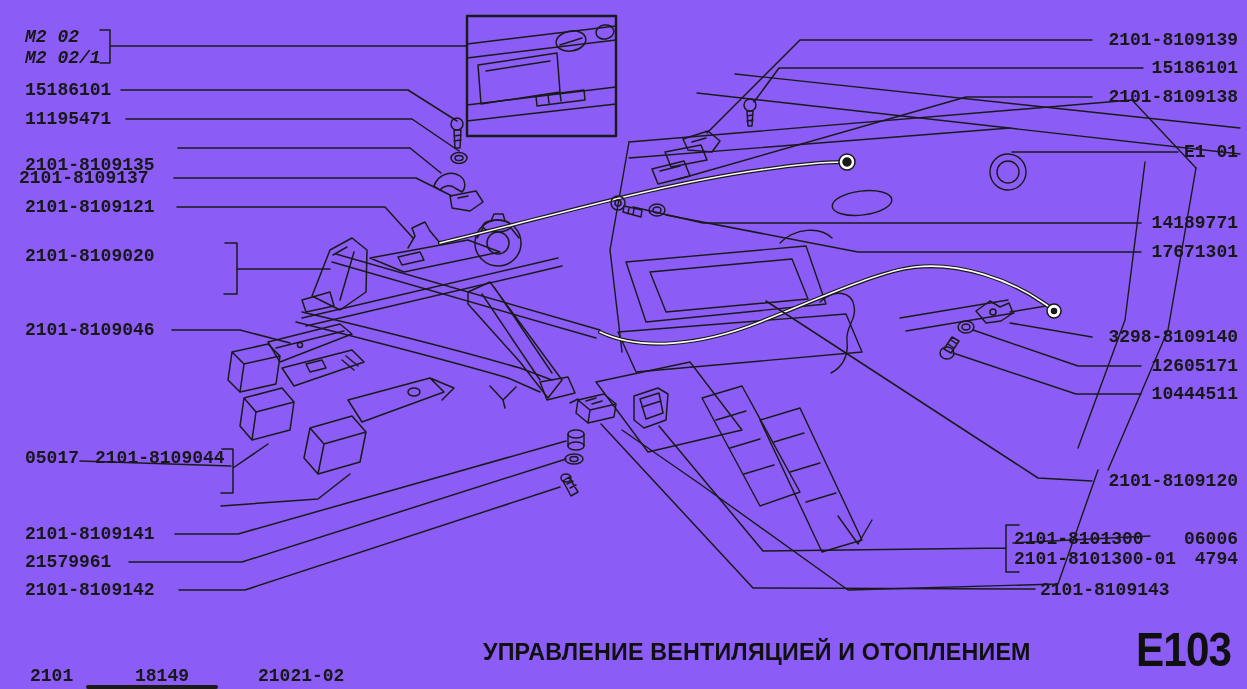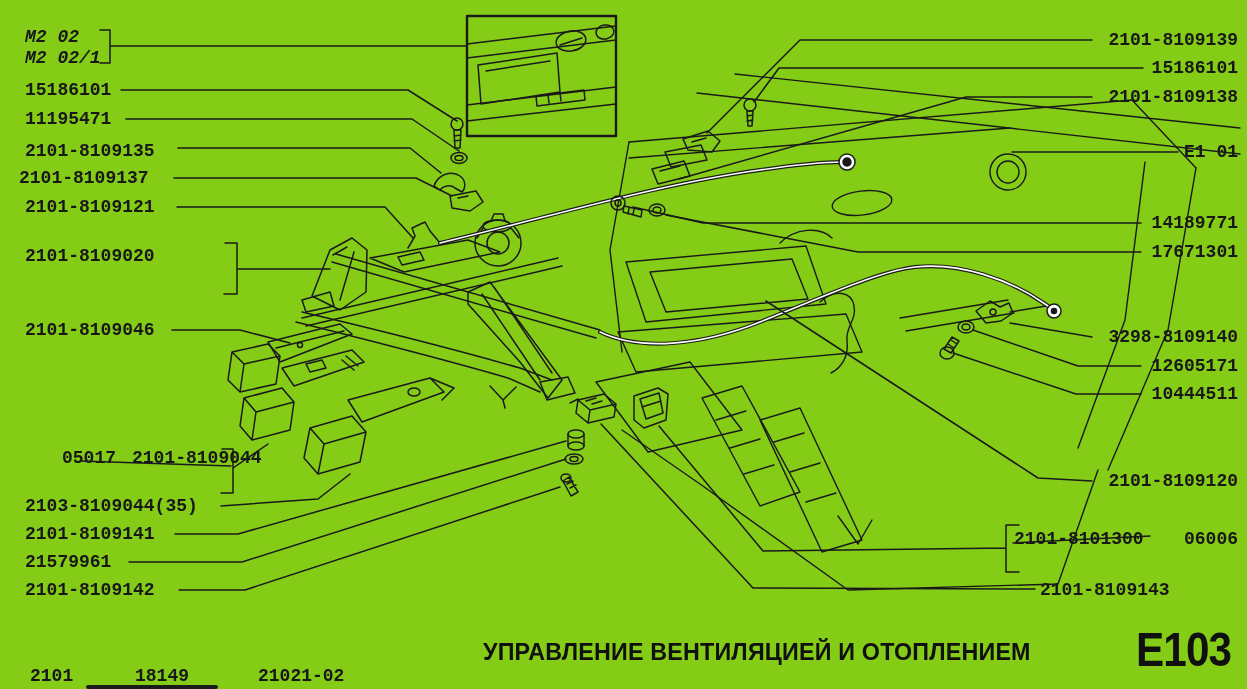--- a/index.html
+++ b/index.html
@@ -1,67 +1,67 @@
 <!DOCTYPE html>
 <html><head>
 <meta charset="utf-8">
 <style>
   html,body{margin:0;padding:0;background:#fff;}
   body{width:1247px;height:689px;position:relative;overflow:hidden;
        font-family:"Liberation Sans",sans-serif;}
-  .stage{position:absolute;inset:0;background:#84cc16;}
+  .stage{position:absolute;inset:0;background:#8b5cf6;}
   .label{position:absolute;font:700 18px "Liberation Mono","DejaVu Sans Mono",monospace;
          color:#181818;white-space:pre;line-height:22px;letter-spacing:0;z-index:2;}
   .m2{font-style:italic;line-height:21px;}
-  .pfx{display:inline-block;width:70px;margin-left:37px;}
+  .pfx{display:inline-block;width:70px;}
   .grp-r{display:flex;justify-content:space-between;width:224px;}
   .caption{position:absolute;left:483px;top:638px;z-index:2;
            font:700 24px "Liberation Sans",sans-serif;color:#101010;
            letter-spacing:.2px;transform:scaleX(.97);transform-origin:left;}
   .sheet{position:absolute;left:1136px;top:622px;z-index:2;
          font:700 48px "Liberation Sans",sans-serif;color:#101010;
          transform:scaleX(.88);transform-origin:left;letter-spacing:-1px;}
   .models{position:absolute;z-index:2;font:700 18px "Liberation Mono","DejaVu Sans Mono",monospace;
           color:#181818;line-height:24px;white-space:pre;}
   svg.art{position:absolute;left:0;top:0;z-index:4;pointer-events:none;}
 </style>
 </head>
 <body>
 
 <div class="stage">
 
   <div class="label m2" style="left:25px;top:27px"><span>M2 02</span><br><span>M2 02/1</span></div>
 
   <div class="label" style="left:25px;top:79px">15186101</div>
   <div class="label" style="left:25px;top:108px">11195471</div>
-  <div class="label" style="left:25px;top:140px">2101-8109135</div>
+  <div class="label" style="left:25px;top:154px">2101-8109135</div>
   <div class="label" style="left:19px;top:167px">2101-8109137</div>
   <div class="label" style="left:25px;top:196px">2101-8109121</div>
   <div class="label" style="left:25px;top:245px">2101-8109020</div>
   <div class="label" style="left:25px;top:319px">2101-8109046</div>
 
   <div class="label" style="left:25px;top:447px"><span class="pfx">05017</span><span>2101-8109044</span></div>
 
-  <div class="label" style="left:25px;top:495px">2103-8109044(35)</div>
   <div class="label" style="left:25px;top:523px">2101-8109141</div>
   <div class="label" style="left:25px;top:551px">21579961</div>
   <div class="label" style="left:25px;top:579px">2101-8109142</div>
 
   <div class="label" style="right:9px;top:29px">2101-8109139</div>
   <div class="label" style="right:9px;top:57px">15186101</div>
   <div class="label" style="right:9px;top:86px">2101-8109138</div>
   <div class="label" style="right:9px;top:141px">E1 01</div>
   <div class="label" style="right:9px;top:212px">14189771</div>
   <div class="label" style="right:9px;top:241px">17671301</div>
   <div class="label" style="right:9px;top:326px">3298-8109140</div>
   <div class="label" style="right:9px;top:355px">12605171</div>
   <div class="label" style="right:9px;top:383px">10444511</div>
   <div class="label" style="right:9px;top:470px">2101-8109120</div>
 
   <div class="label grp-r" style="left:1014px;top:528px"><span>2101-8101300</span><span>06006</span></div>
+  <div class="label grp-r" style="left:1014px;top:548px"><span>2101-8101300-01</span><span>4794</span></div>
 
   <div class="label" style="left:1040px;top:579px">2101-8109143</div>
 
   <div class="models" style="left:30px;top:616px">
     <div>2101</div>
     
     
   </div>
   <div class="models" style="left:135px;top:616px">
     <div>18149</div>

